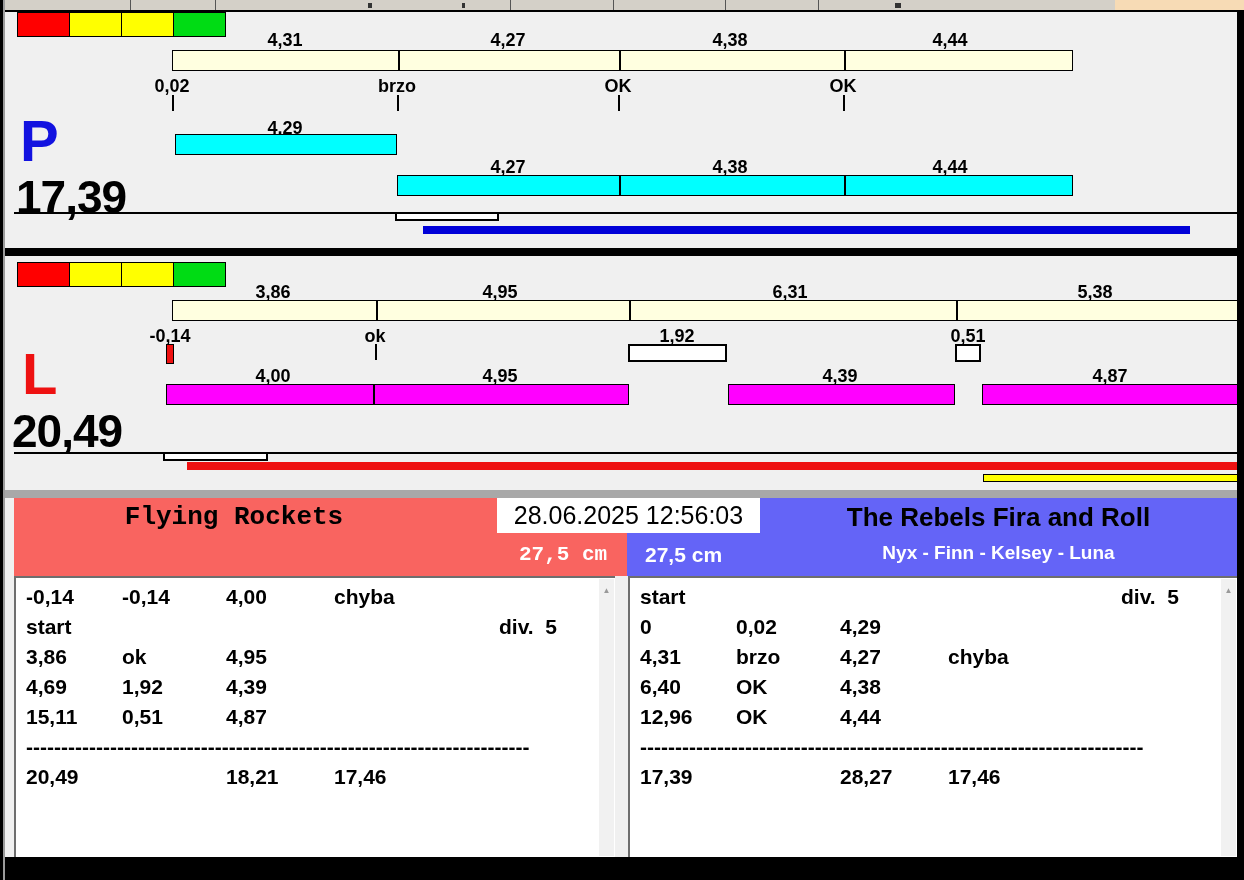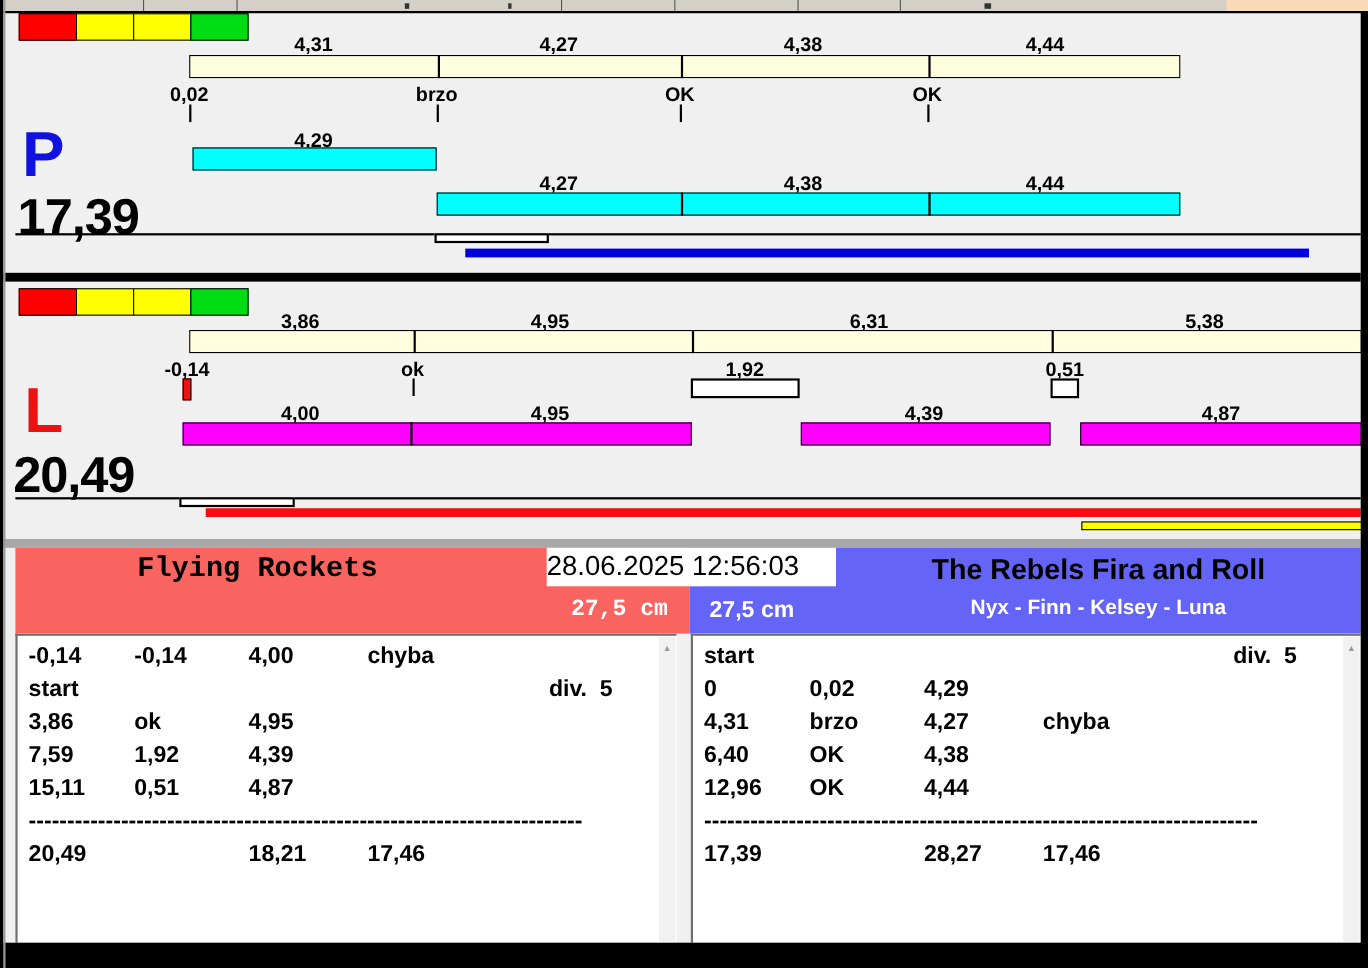--- a/index.html
+++ b/index.html
@@ -39,21 +39,21 @@
   #letterL{color:var(--letter_l);}
   .total{position:absolute;font-weight:bold;font-size:46px;line-height:1;color:#000;letter-spacing:-1px;}
   
   .hdr{position:absolute;top:498px;height:78px;}
   #hdrL{left:14px;width:613px;background:var(--team_left_bg);font-family:Liberation Mono, monospace;}
   #hdrR{left:627px;width:610px;background:var(--team_right_bg);}
   .hdr-title{position:absolute;text-align:center;font-weight:bold;font-size:26px;color:#000;white-space:nowrap;}
   .hdr-members{position:absolute;text-align:center;font-weight:bold;font-size:19px;color:#fff;white-space:nowrap;}
   .hdr-dist{position:absolute;font-weight:bold;font-size:21px;color:#fff;white-space:nowrap;}
   #datetime{position:absolute;left:497px;top:498px;width:263px;height:35px;background:#fff;
-            font-size:25px;line-height:35px;color:#000;white-space:nowrap;}
+            font-size:25px;line-height:35px;text-align:center;color:#000;white-space:nowrap;}
   .textpanel{position:absolute;top:576px;height:281px;background:#fff;box-sizing:border-box;
              border-top:2px solid #6e6e6e;border-left:2px solid #6e6e6e;}
   #tpL{left:14px;width:601px;}
   #tpR{left:628px;width:609px;}
   .rows{position:absolute;left:0;top:7px;right:18px;}
   .trow{position:relative;height:30px;}
   .tcell{position:absolute;white-space:pre;font-weight:bold;font-size:21px;color:#000;}
   .c0{left:10px;} .c1{left:106px;} .c2{left:210px;} .c3{left:318px;}
   .c4{right:40px;text-align:right;}
   .scroll{position:absolute;top:1px;right:1px;width:15px;bottom:1px;background:#F1F1F1;text-align:center;}
@@ -201,21 +201,21 @@
         <div class="trow">
           <span class="tcell c0">start</span>
           <span class="tcell c4">div.  5</span>
         </div>
         <div class="trow">
           <span class="tcell c0">3,86</span>
           <span class="tcell c1">ok</span>
           <span class="tcell c2">4,95</span>
         </div>
         <div class="trow">
-          <span class="tcell c0">7,59</span>
+          <span class="tcell c0">4,69</span>
           <span class="tcell c1">1,92</span>
           <span class="tcell c2">4,39</span>
         </div>
         <div class="trow">
           <span class="tcell c0">15,11</span>
           <span class="tcell c1">0,51</span>
           <span class="tcell c2">4,87</span>
         </div>
         <div class="trow">
           <span class="tcell c0">------------------------------------------------------------------------</span>

